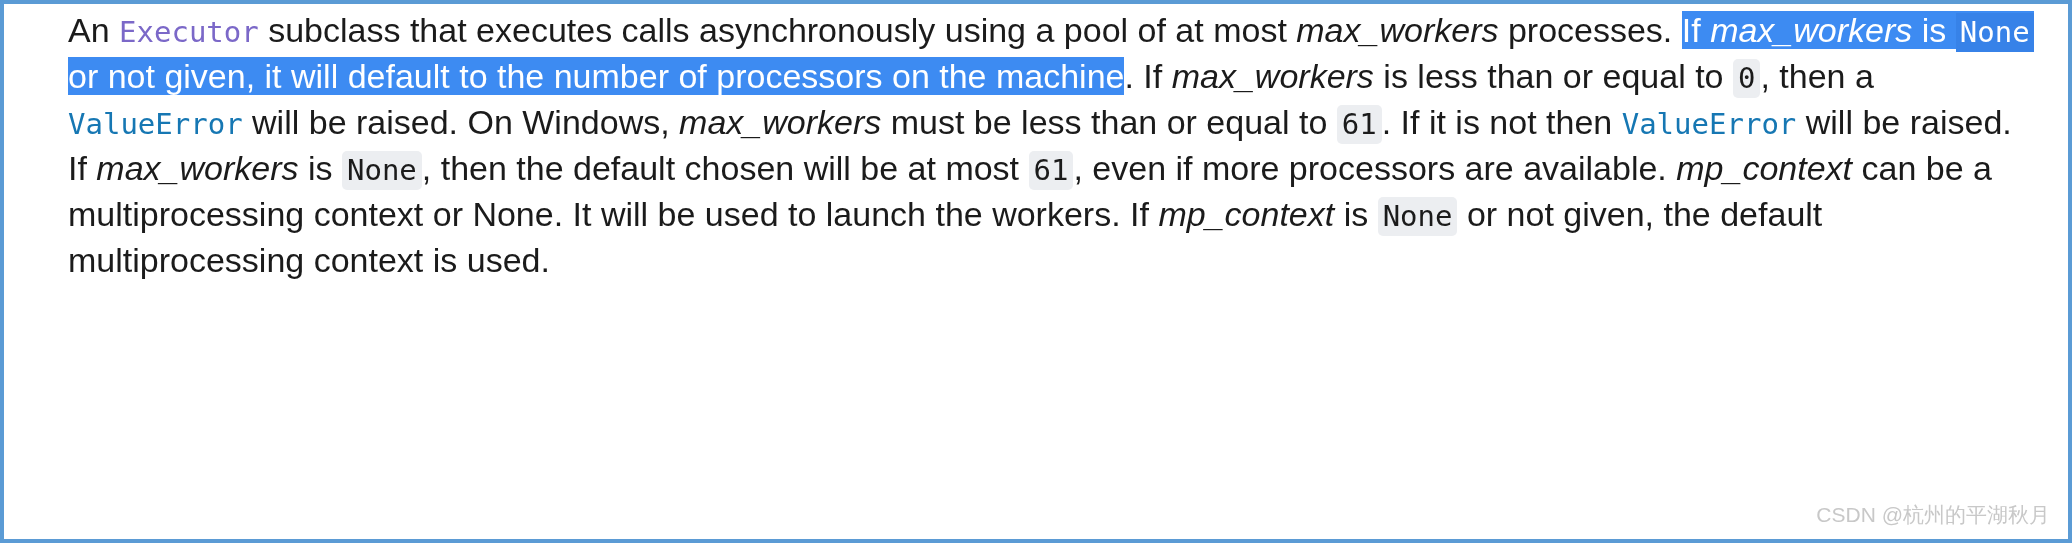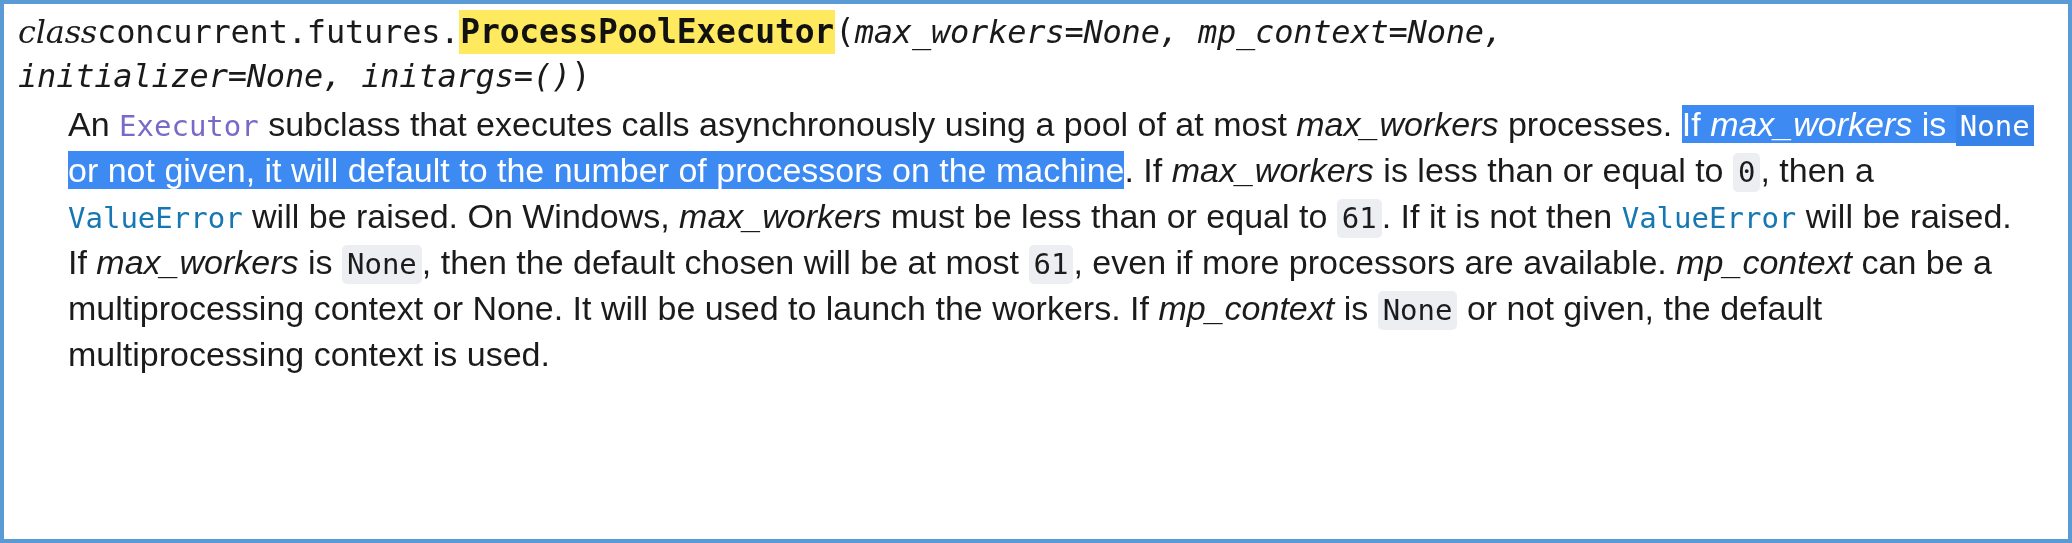--- a/index.html
+++ b/index.html
@@ -117,20 +117,18 @@
     font-family: "Liberation Sans", sans-serif;
     white-space: nowrap;
     user-select: none;
   }
 </style>
 </head>
 <body>
 
 <div id="doc-frame">
 
-  <div class="sig">
-    <span class="sig-kw">class</span><span class="sig-path">concurrent.futures.</span><span class="sig-name">ProcessPoolExecutor</span><span class="sig-paren">(</span><span class="sig-param">max_workers=None, mp_context=None,</span><br><span class="sig-param">initializer=None, initargs=()</span><span class="sig-paren">)</span>
-  </div>
 
   <p class="desc"><span>An </span><a class="ref ref-violet" href="#">Executor</a><span> subclass that executes calls asynchronously using a pool of at most </span><span class="em">max_workers</span><span> processes. </span><span class="sel"><span>If </span><span class="em">max_workers</span><span> is </span><span class="sel-code">None</span><span> or not given, it will default to the number of processors on the machine</span></span><span>. If </span><span class="em">max_workers</span><span> is less than or equal to </span><span class="code">0</span><span>, then a </span><a class="ref ref-blue" href="#">ValueError</a><span> will be raised. On Windows, </span><span class="em">max_workers</span><span> must be less than or equal to </span><span class="code">61</span><span>. If it is not then </span><a class="ref ref-blue" href="#">ValueError</a><span> will be raised. If </span><span class="em">max_workers</span><span> is </span><span class="code">None</span><span>, then the default chosen will be at most </span><span class="code">61</span><span>, even if more processors are available. </span><span class="em">mp_context</span><span> can be a multiprocessing context or None. It will be used to launch the workers. If </span><span class="em">mp_context</span><span> is </span><span class="code">None</span><span> or not given, the default multiprocessing context is used.</span></p>
 
+  <div class="watermark">CSDN @杭州的平湖秋月</div>
 
 </div>
 
 </body></html>

